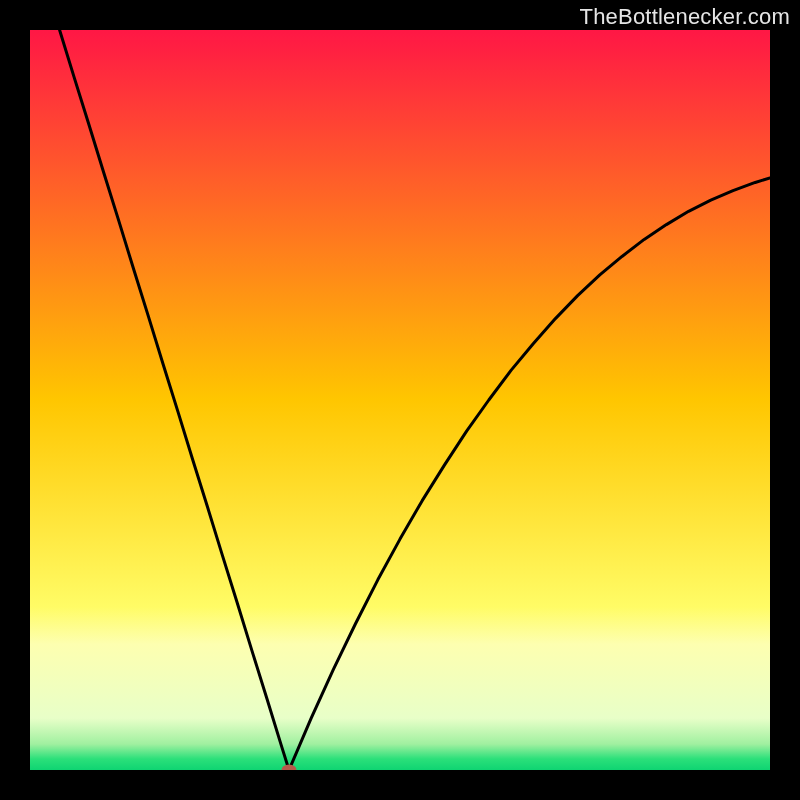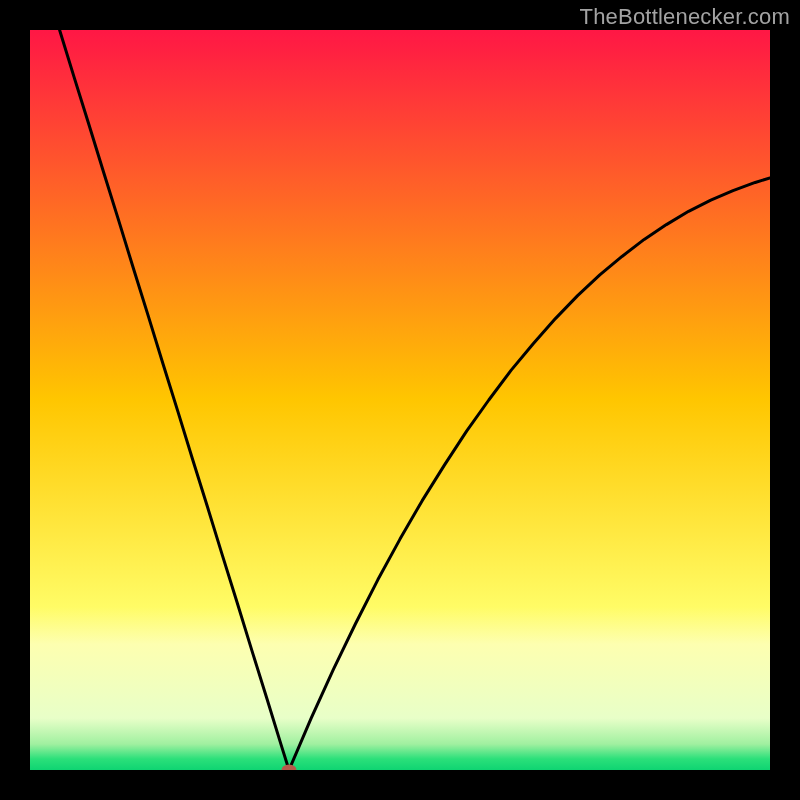--- a/index.html
+++ b/index.html
@@ -44,21 +44,21 @@
     width: 15px;
     height: 11px;
     border-radius: 50%;
     background: #b55a4a;
     transform: translate(-50%, -50%);
   }
   .watermark {
     position: absolute;
     top: 4px;
     right: 10px;
-    color: #a3a3a3;
+    color: #e5e5e5;
     font-size: 22px;
     font-weight: 500;
     letter-spacing: 0.2px;
   }
 </style>
 </head>
 <body>
 
 <div class="frame">
 

